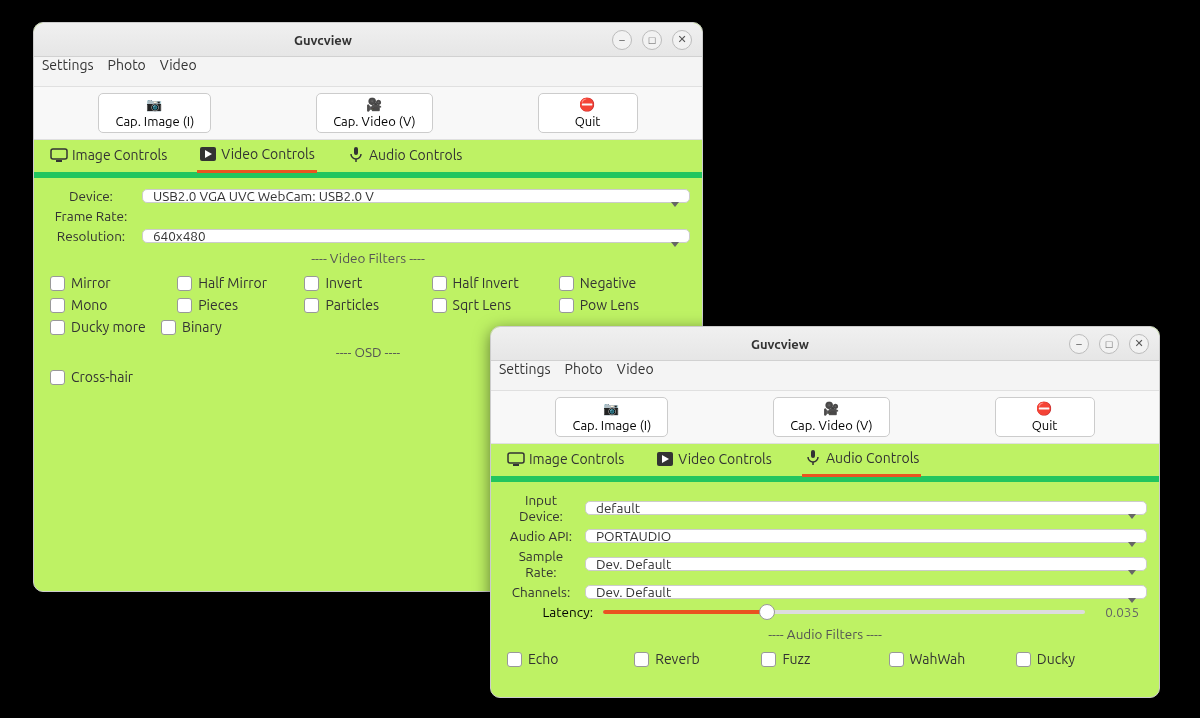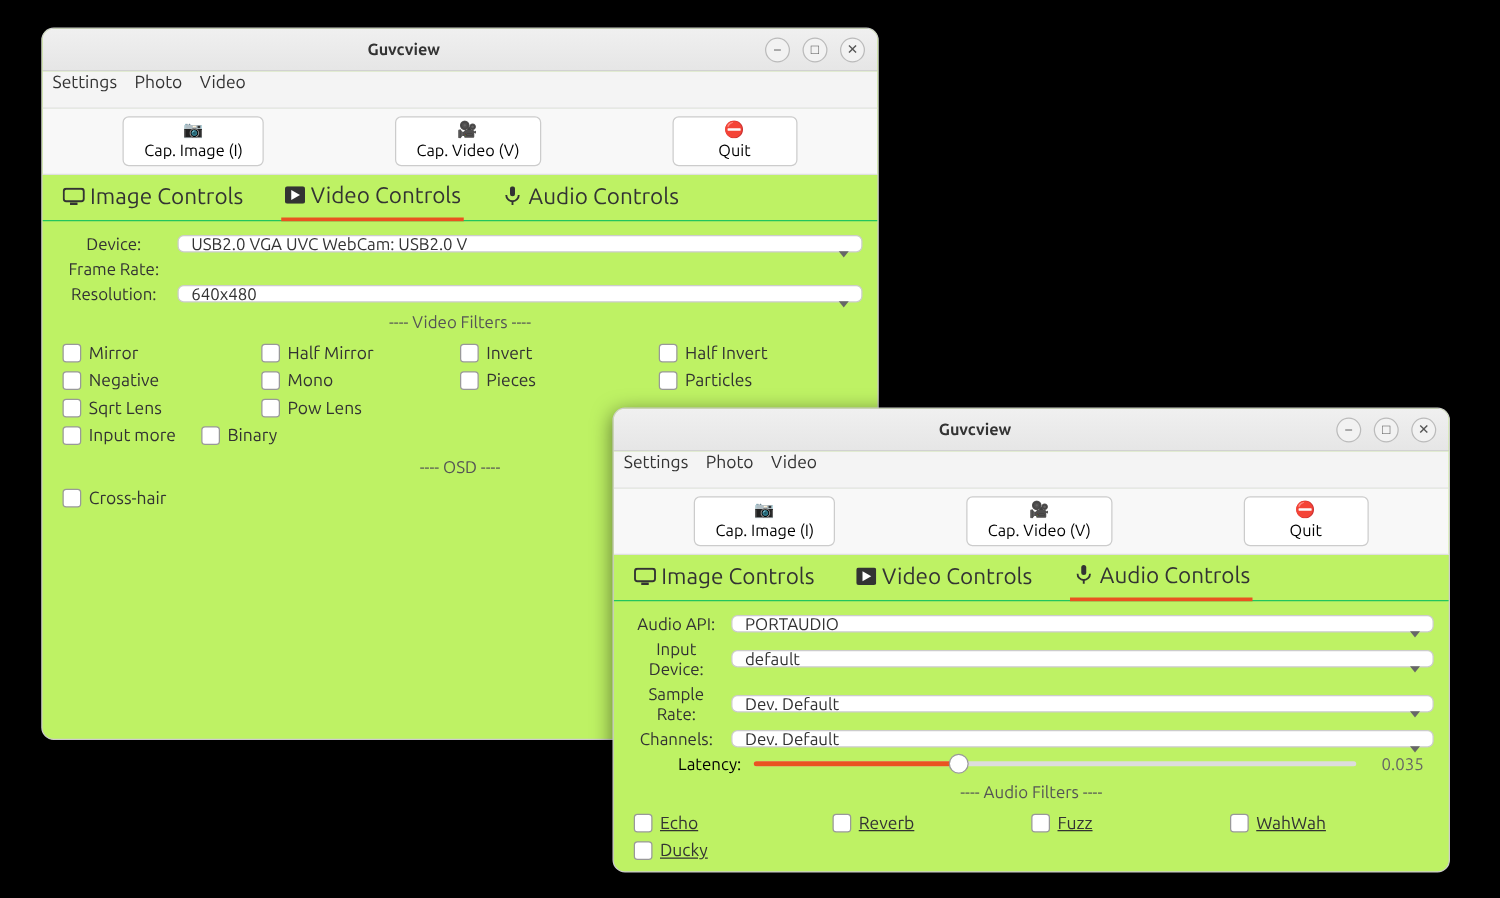--- a/index.html
+++ b/index.html
@@ -32,44 +32,44 @@
     background: #f8f8f8; border-bottom: 1px solid #e0e0e0;
   }
   .toolbtn {
     min-width: 100px; background: #fff; border: 1px solid #ccc; border-radius: 5px;
     padding: 4px 16px; text-align: center; font-size: 13px; cursor: pointer;
     display: flex; flex-direction: column; align-items: center; gap: 2px;
   }
   .toolbtn .ticon { font-size: 13px; line-height: 1; height: 14px; }
   .quit-icon { color: #d32f2f; }
   .tabs {
-    display: flex; padding: 0 14px; gap: 28px; border-bottom: 1px solid #22c55e;
-    font-size: 18px; color: #333;
+    display: flex; padding: 0 14px; gap: 28px; border-bottom: 6px solid #22c55e;
+    font-size: 14px; color: #333;
   }
   .tab { display: flex; align-items: center; gap: 4px; padding: 6px 2px 8px; cursor: pointer; }
   .tab.active { border-bottom: 3px solid #e95420; margin-bottom: -1px; }
   .tab-icon { width: 18px; height: 16px; display: inline-flex; align-items: center; justify-content: center; }
   .form { padding: 6px 12px; }
   .row { display: flex; align-items: center; margin: 4px 0; }
   .row label { width: 96px; text-align: center; padding-right: 6px; font-size: 13.5px; color: #333; }
   .row.wide label { width: 82px; }
   .combo {
     flex: 1; height: 14px; background: #fff; border: 1px solid #ccc; border-radius: 5px;
     padding: 0 28px 0 10px; font-size: 13.5px; color: #333; display: flex; align-items: center;
     position: relative; cursor: pointer;
   }
   .combo::after {
     content: ""; position: absolute; right: 10px; top: 12px;
     border-left: 4px solid transparent; border-right: 4px solid transparent;
     border-top: 5px solid #666;
   }
   .section-label { text-align: center; font-size: 13.5px; color: #555; margin: 6px 0; }
   .checks { display: grid; padding: 0 4px; font-size: 14px; color: #333; }
-  .checks.c6 { grid-template-columns: repeat(4, 1fr); }
-  .checks.c5 { grid-template-columns: repeat(4, 1fr); text-decoration: underline; }
+  .checks.c6 { grid-template-columns: repeat(5, 1fr); }
+  .checks.c5 { grid-template-columns: repeat(5, 1fr); }
   .checks.c2 { grid-template-columns: repeat(2, 1fr); }
   .chk { display: flex; align-items: center; gap: 6px; padding: 3px 0; }
   .cbox { width: 15px; height: 15px; border: 1px solid #999; border-radius: 3px; background: #fff; cursor: pointer; flex-shrink: 0;}
   .slider-row { display: flex; align-items: center; margin: 4px 8px; gap: 10px; }
   .slider-row label { width: 82px; text-align: right; font-size: 13.5px; }
   .slider-track {
     flex: 1; height: 4px; background: #ddd; border-radius: 2px; position: relative; cursor: pointer;
   }
   .slider-fill { position: absolute; height: 100%; background: #e95420; border-radius: 2px; }
   .slider-thumb {
@@ -195,21 +195,21 @@
           <span>Sqrt Lens</span>
         </div>
       <div class="chk">
           <div class="cbox"></div>
           <span>Pow Lens</span>
         </div>
     </div>
     <div class="checks c2" style="width:230px;">
       <div class="chk">
           <div class="cbox"></div>
-          <span>Input more</span>
+          <span>Ducky more</span>
         </div>
       <div class="chk">
           <div class="cbox"></div>
           <span>Binary</span>
         </div>
     </div>
     <div class="section-label">---- OSD ----</div>
     <div class="checks c6">
       <div class="chk">
           <div class="cbox"></div>
@@ -272,29 +272,29 @@
             <rect x="4" y="0" width="4" height="8" rx="2" fill="#333"></rect>
             <path d="M1 7 a5 5 0 0 0 10 0" fill="none" stroke="#333" stroke-width="1.5"></path>
             <line x1="6" y1="12" x2="6" y2="15" stroke="#333" stroke-width="1.5"></line>
           </svg>
       </span>
       <span>Audio Controls</span>
     </div>
   </div>
   <div class="form">
     <div class="row wide">
+      <label>Input Device:</label>
+      <div class="combo">
+          <span>default</span>
+        </div>
+    </div>
+    <div class="row wide">
       <label>Audio API:</label>
       <div class="combo">
           <span>PORTAUDIO</span>
-        </div>
-    </div>
-    <div class="row wide">
-      <label>Input Device:</label>
-      <div class="combo">
-          <span>default</span>
         </div>
     </div>
     <div class="row wide">
       <label>Sample Rate:</label>
       <div class="combo">
           <span>Dev. Default</span>
         </div>
     </div>
     <div class="row wide">
       <label>Channels:</label>

